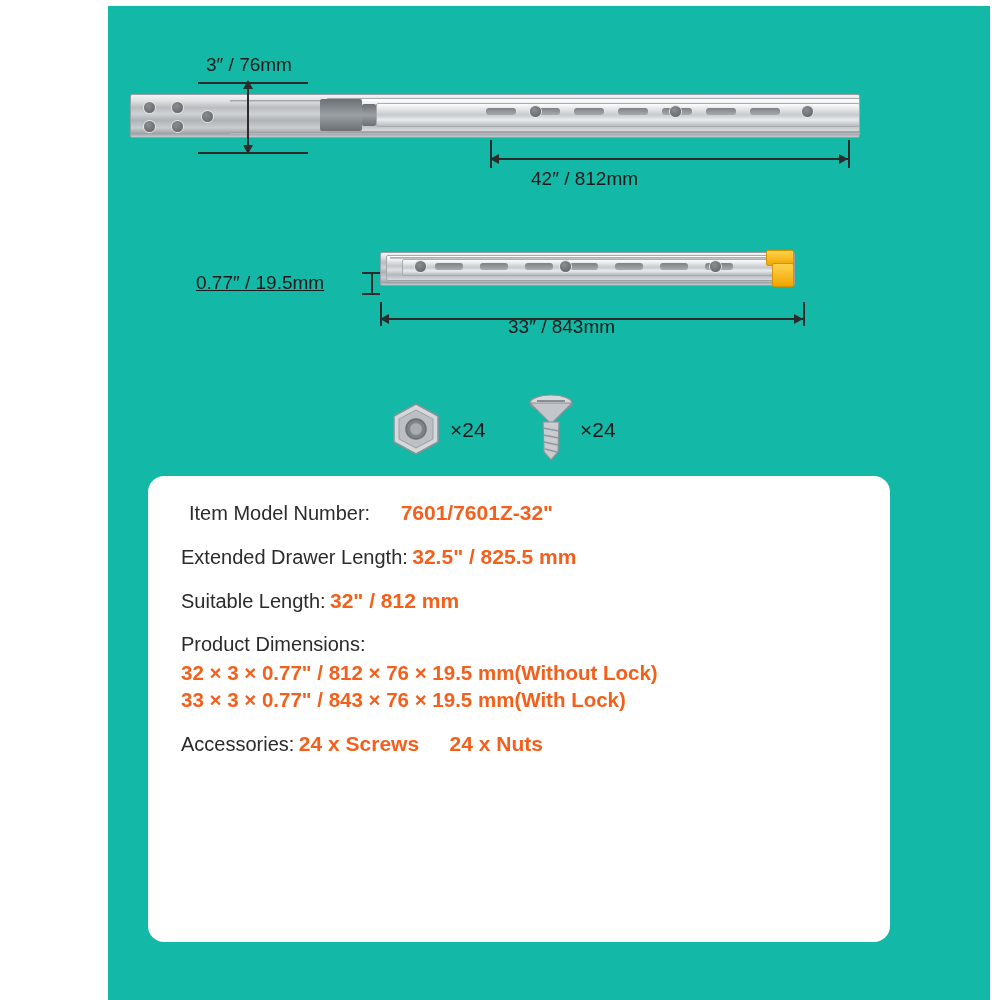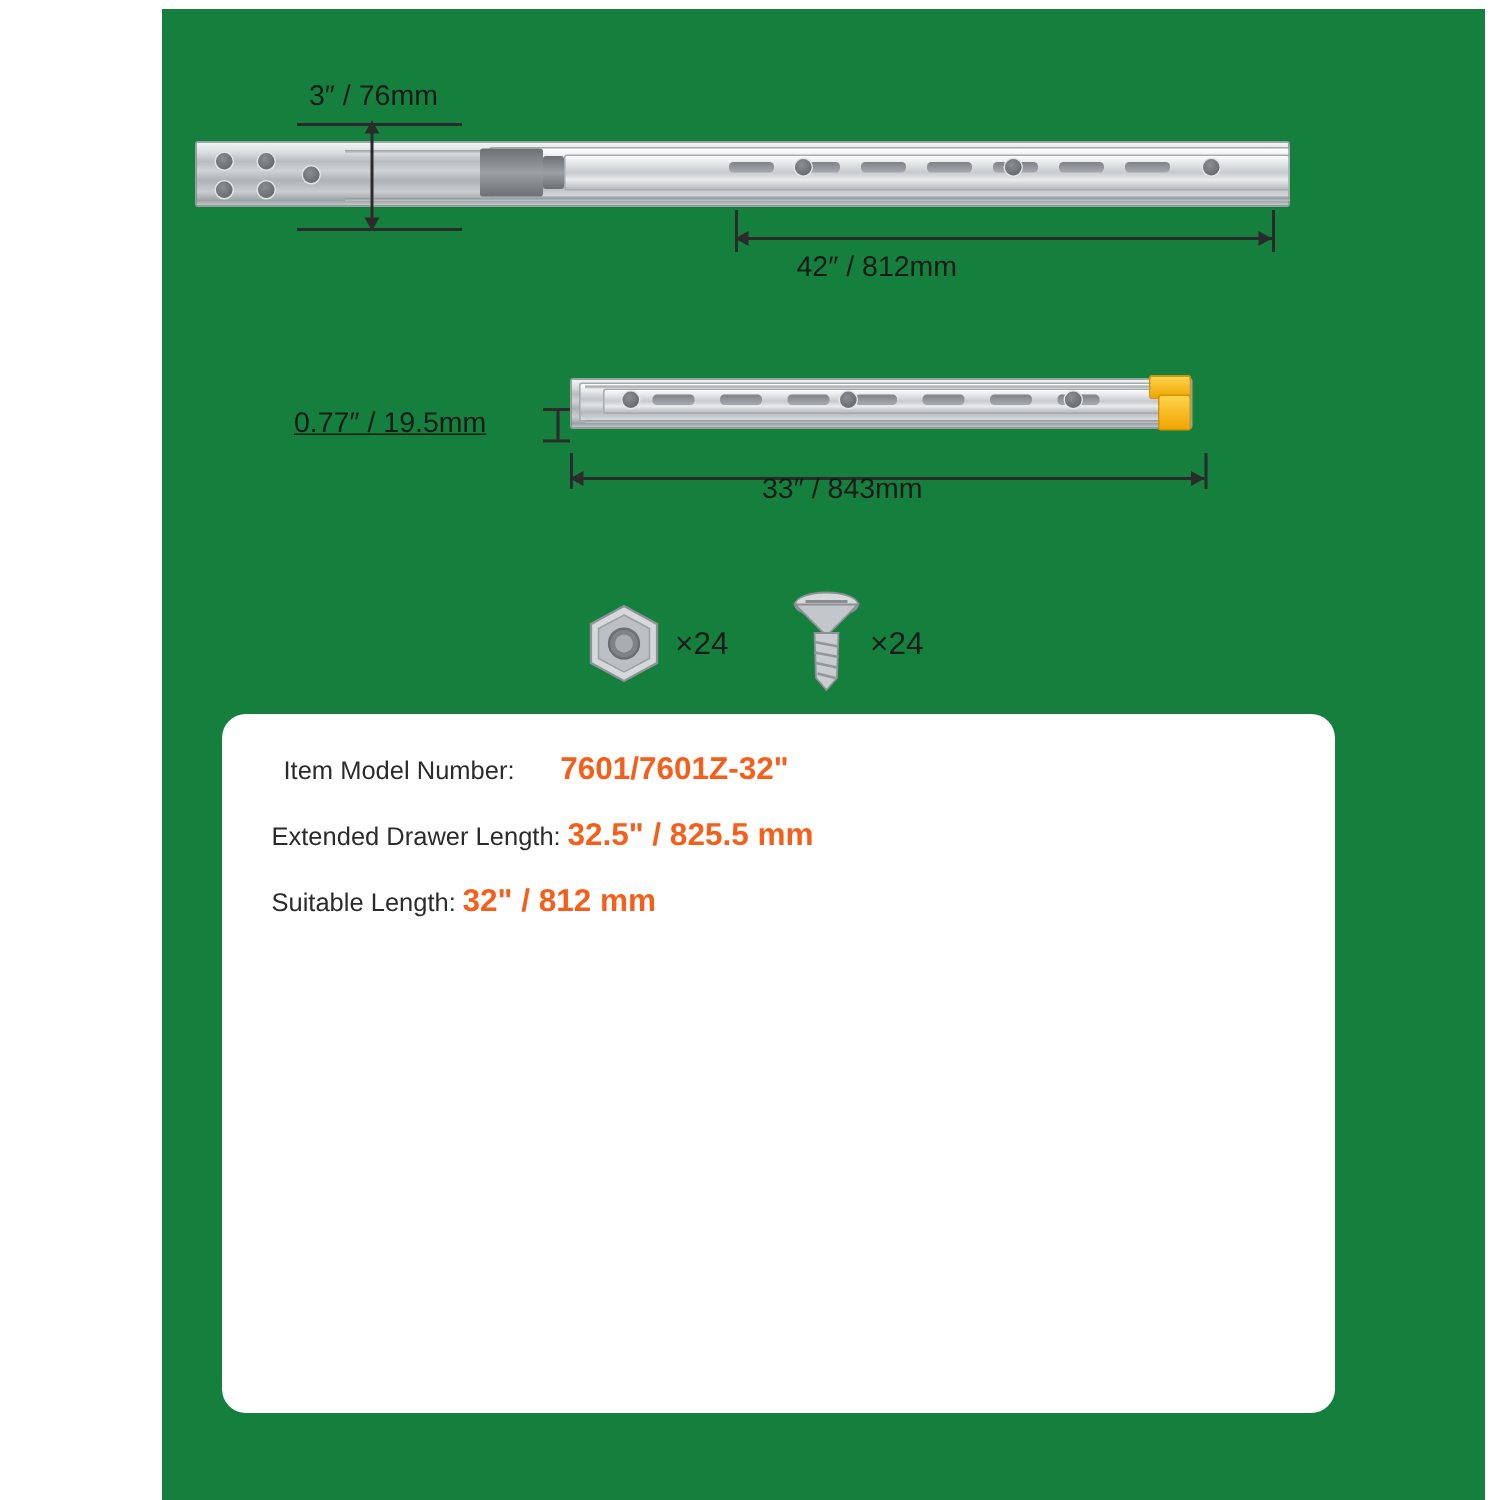--- a/index.html
+++ b/index.html
@@ -10,21 +10,21 @@
     width: 1000px;
     height: 1000px;
     background: #ffffff;
     font-family: "Liberation Sans", sans-serif;
     overflow: hidden;
   }
   .page {
     position: relative;
     width: 1000px;
     height: 1000px;
-    background: #15803d;
+    background: #14b8a6;
     box-sizing: border-box;
   }
   .left-strip {
     position: absolute;
     left: 0; top: 0;
     width: 108px; height: 1000px;
     background: #ffffff;
   }
   .right-strip {
     position: absolute;
@@ -143,21 +143,21 @@
     left: 33px;
     top: 24px;
     right: 18px;
   }
   .spec-row {
     display: block;
     margin-bottom: 17px;
     line-height: 1.28;
   }
   .spec-label {
-    font-size: 17px;
+    font-size: 20px;
     color: #2b2b2b;
   }
   .spec-value {
     font-size: 21px;
     font-weight: bold;
     color: #f4601c;
   }
   .spec-row.indent { padding-left: 8px; }
   .dims-block .spec-label { display: block; margin-bottom: 2px; }
   .dims-block .dim-line {
@@ -298,18 +298,28 @@
         <span class="spec-label">Extended Drawer Length:</span>
         <span class="spec-value">32.5" / 825.5 mm</span>
       </div>
 
       <div class="spec-row">
         <span class="spec-label">Suitable Length:</span>
         <span class="spec-value">32" / 812 mm</span>
       </div>
 
 
-
+      <div class="spec-row dims-block">
+        <span class="spec-label">Product Dimensions:</span>
+        <span class="dim-line">32 × 3 × 0.77" / 812 × 76 × 19.5 mm(Without Lock)</span>
+        <span class="dim-line">33 × 3 × 0.77" / 843 × 76 × 19.5 mm(With Lock)</span>
+      </div>
+
+      <div class="spec-row" style="margin-top:10px;">
+        <span class="spec-label">Accessories:</span>
+        <span class="spec-value">24 x Screws</span>
+        <span class="spec-value gap">24 x Nuts</span>
+      </div>
 
     </div>
   </div>
 
 </div>
 
 </body></html>

